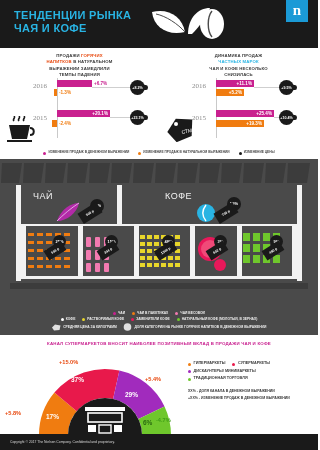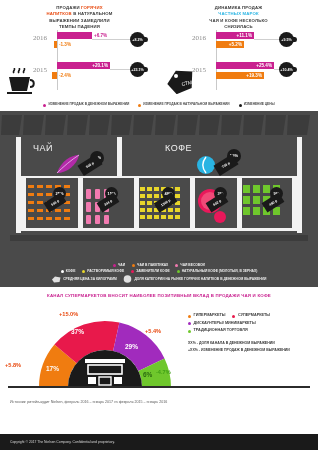--- a/index.html
+++ b/index.html
@@ -148,20 +148,36 @@
     position:absolute; left:0; bottom:0; width:318px; height:16px;
     background:#1a1a1a; color:#d8d8d8;
     font-size:3.4px; display:flex; align-items:center; padding-left:10px;
   }
 </style>
 </head>
 <body>
 
 <div class="page">
 
+  <div class="header">
+    <div class="header-title">
+      <div>ТЕНДЕНЦИИ РЫНКА</div>
+      <div>ЧАЯ И КОФЕ</div>
+    </div>
+    <div class="header-art">
+      <svg width="78" height="36" viewBox="0 0 78 36">
+        <path d="M4 6 C20 2 34 10 37 26 C20 30 6 22 4 6 Z" fill="#fff"></path>
+        <path d="M37 26 C30 18 18 10 8 8" stroke="#4a4a4a" stroke-width="1" fill="none"></path>
+        <path d="M40 28 C40 12 50 2 62 2 C62 2 56 16 44 28 Z" fill="#fff"></path>
+        <ellipse cx="64" cy="18" rx="12" ry="15" fill="#fff"></ellipse>
+        <path d="M64 5 C59 11 59 25 64 31" stroke="#4a4a4a" stroke-width="1.4" fill="none"></path>
+      </svg>
+    </div>
+    <div class="logo-box">n</div>
+  </div>
 
   <div class="charts">
 
     <div class="chart-col left">
       <div class="chart-head">
         <span>ПРОДАЖИ </span><span class="hl">ГОРЯЧИХ</span><br>
         <span class="hl">НАПИТКОВ</span><span> В НАТУРАЛЬНОМ</span><br>
         <span>ВЫРАЖЕНИИ ЗАМЕДЛИЛИ</span><br>
         <span>ТЕМПЫ ПАДЕНИЯ</span>
       </div>

